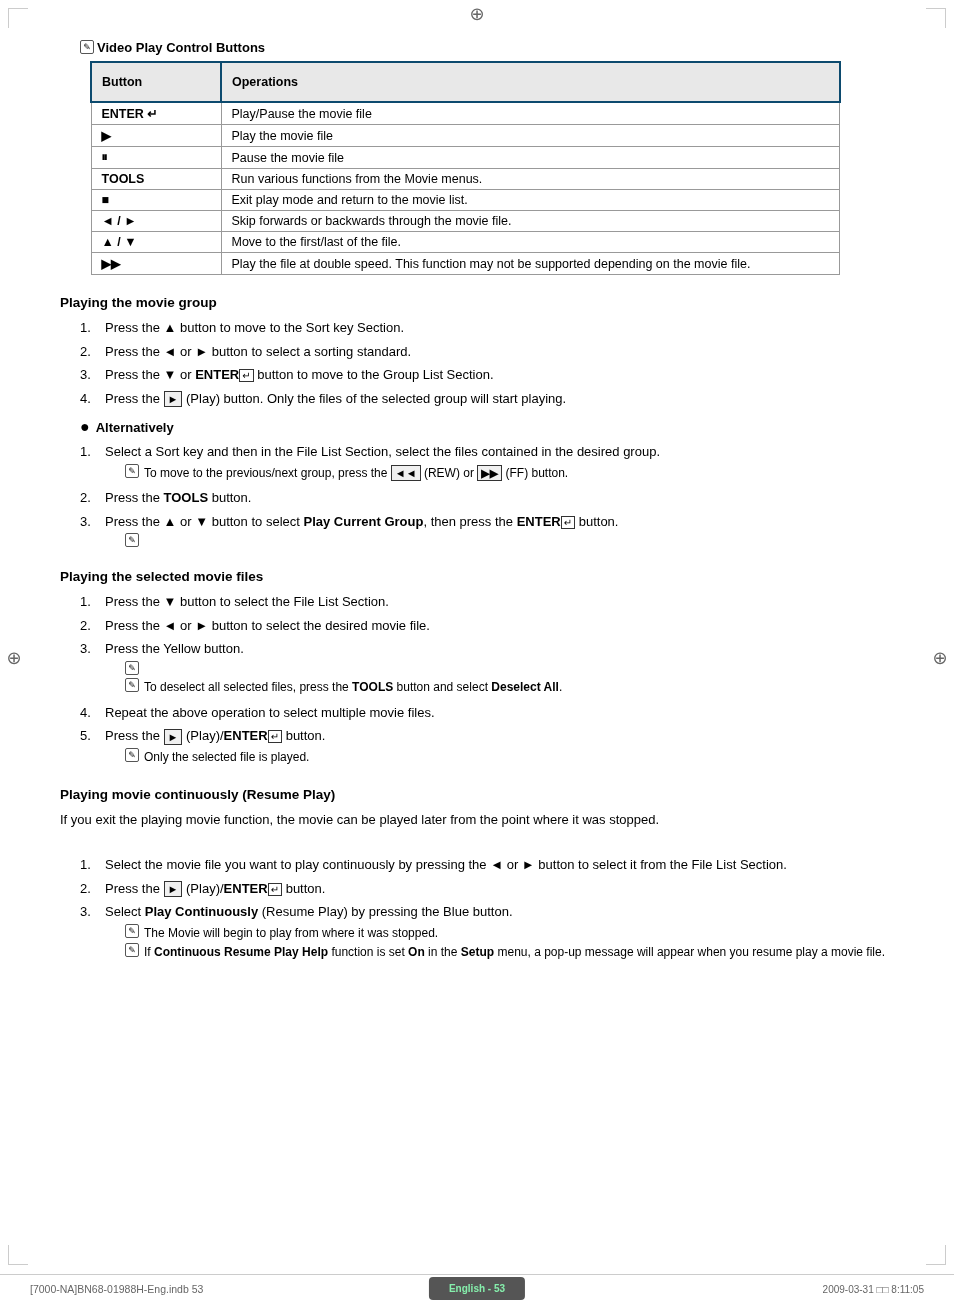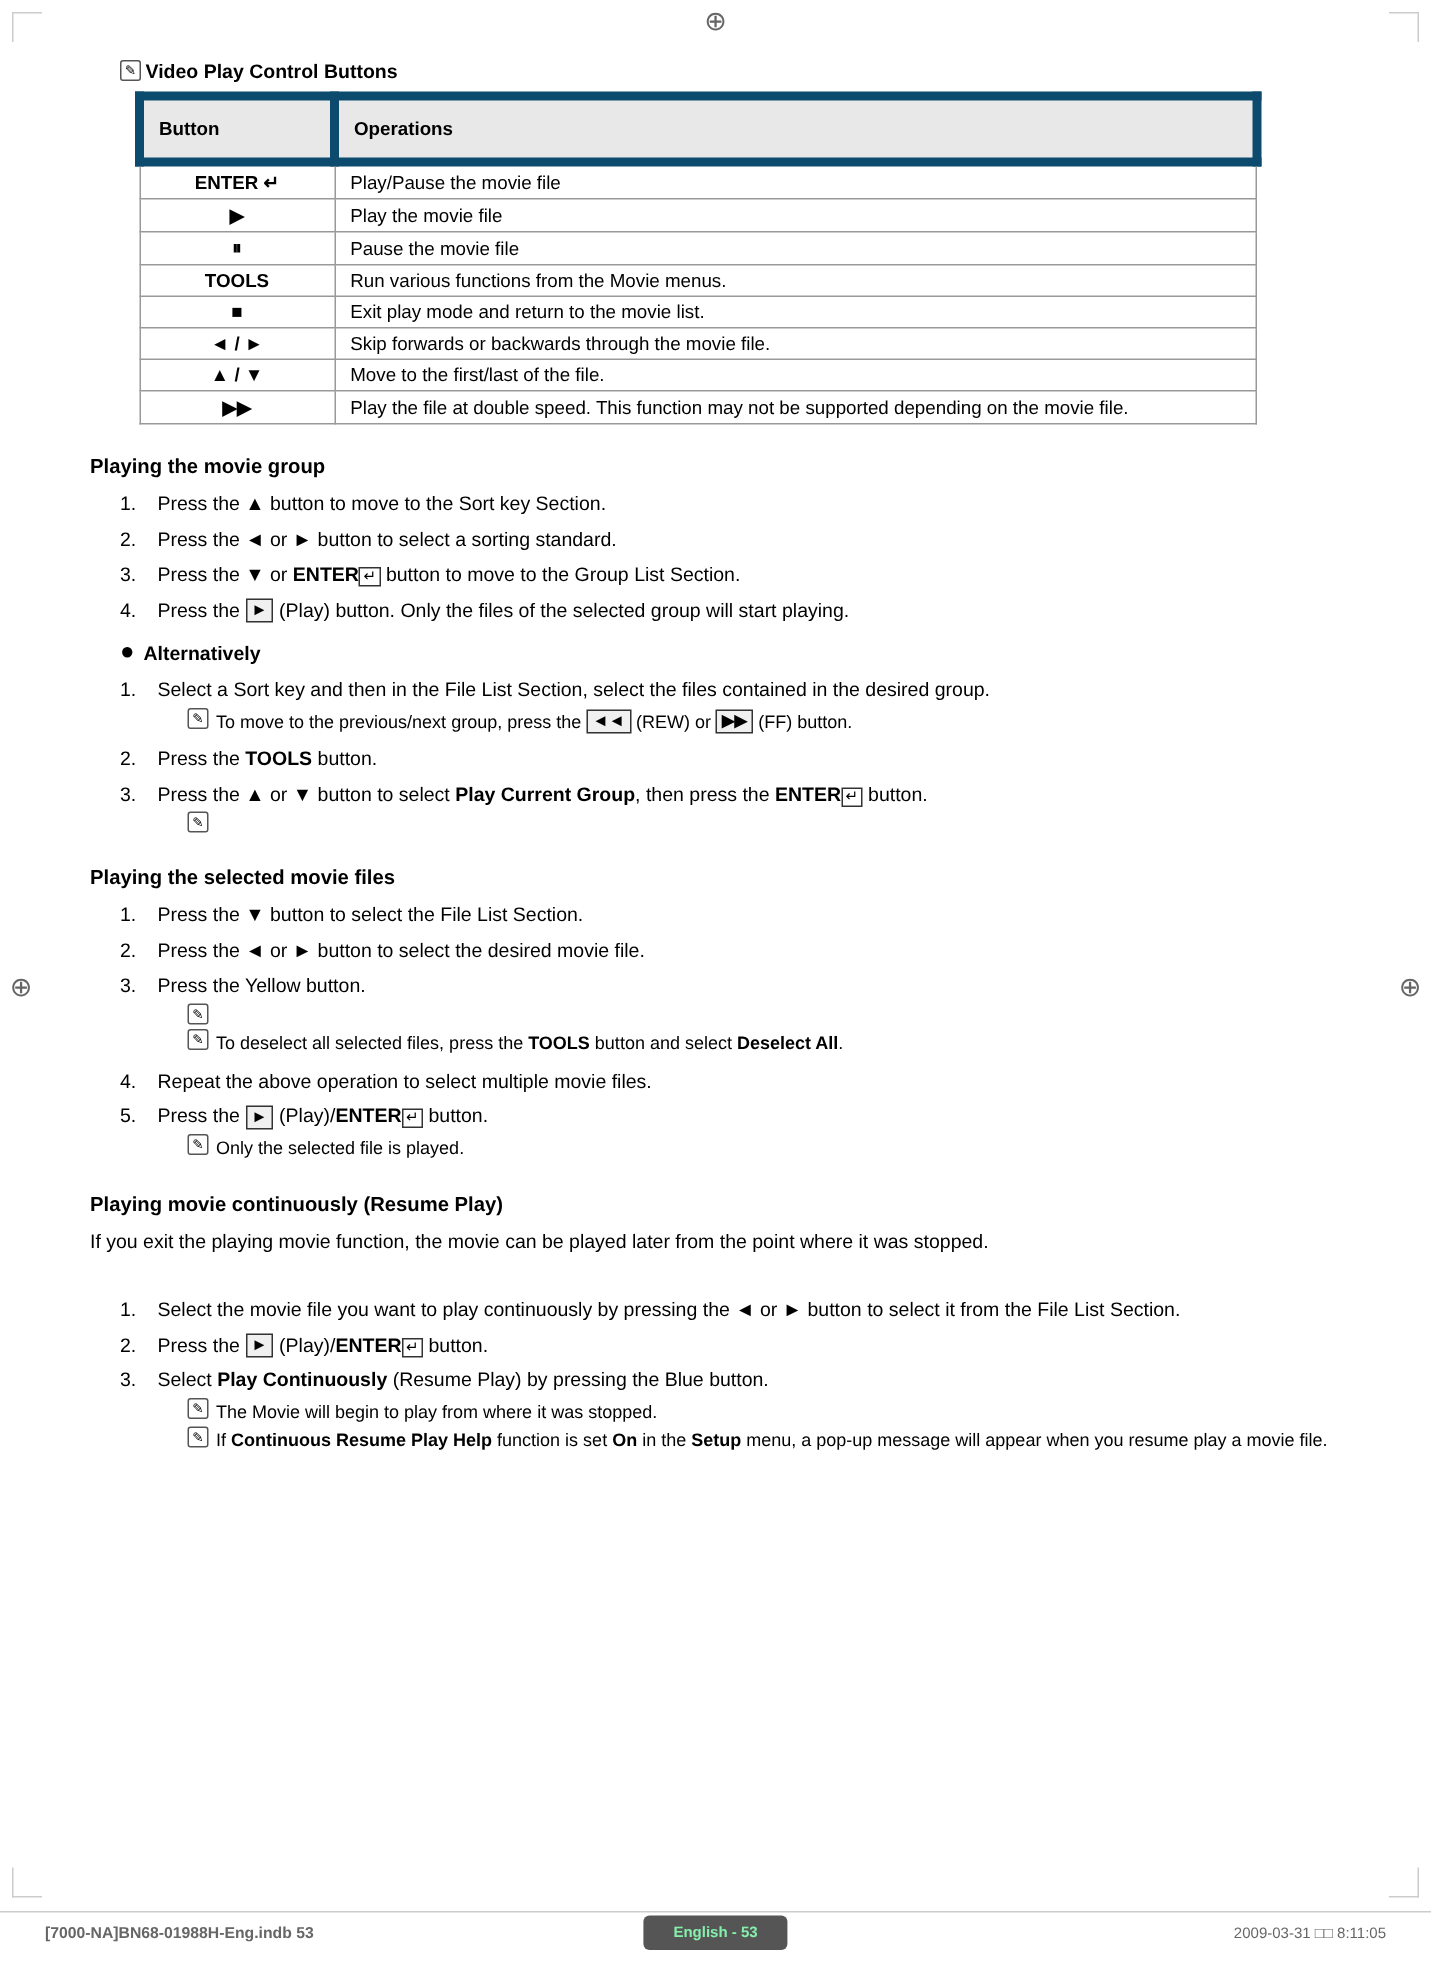--- a/index.html
+++ b/index.html
@@ -62,32 +62,31 @@
     
     .ctrl-table {
       border-collapse: collapse;
       width: 90%;
       margin-left: 30px;
       margin-bottom: 20px;
       font-size: 12.5px;
     }
     .ctrl-table th {
       background: #e8e8e8;
-      border: 6px solid #0c4a6e;
+      border: 2px solid #0c4a6e;
       padding: 12px 10px;
       text-align: left;
       font-weight: bold;
     }
     .ctrl-table td {
       border: 1px solid #999;
       padding: 3px 10px;
       vertical-align: middle;
     }
     .ctrl-table td:first-child {
-      text-align: center;
       font-weight: bold;
       width: 130px;
     }
 
     .section-header {
       font-size: 13.5px;
       font-weight: bold;
       margin: 18px 0 8px 0;
       border-bottom: none;
     }
@@ -164,21 +163,20 @@
       border-radius: 4px;
       position: absolute;
       left: 50%;
       transform: translateX(-50%);
       bottom: 15px;
     }
 
     .footer-left {
       font-size: 10.5px;
       color: #666;
-      font-weight: bold;
     }
     .footer-right {
       font-size: 10px;
       color: #666;
       text-align: center;
     }
 
     .side-crosshair-left {
       position: absolute;
       left: 0;

